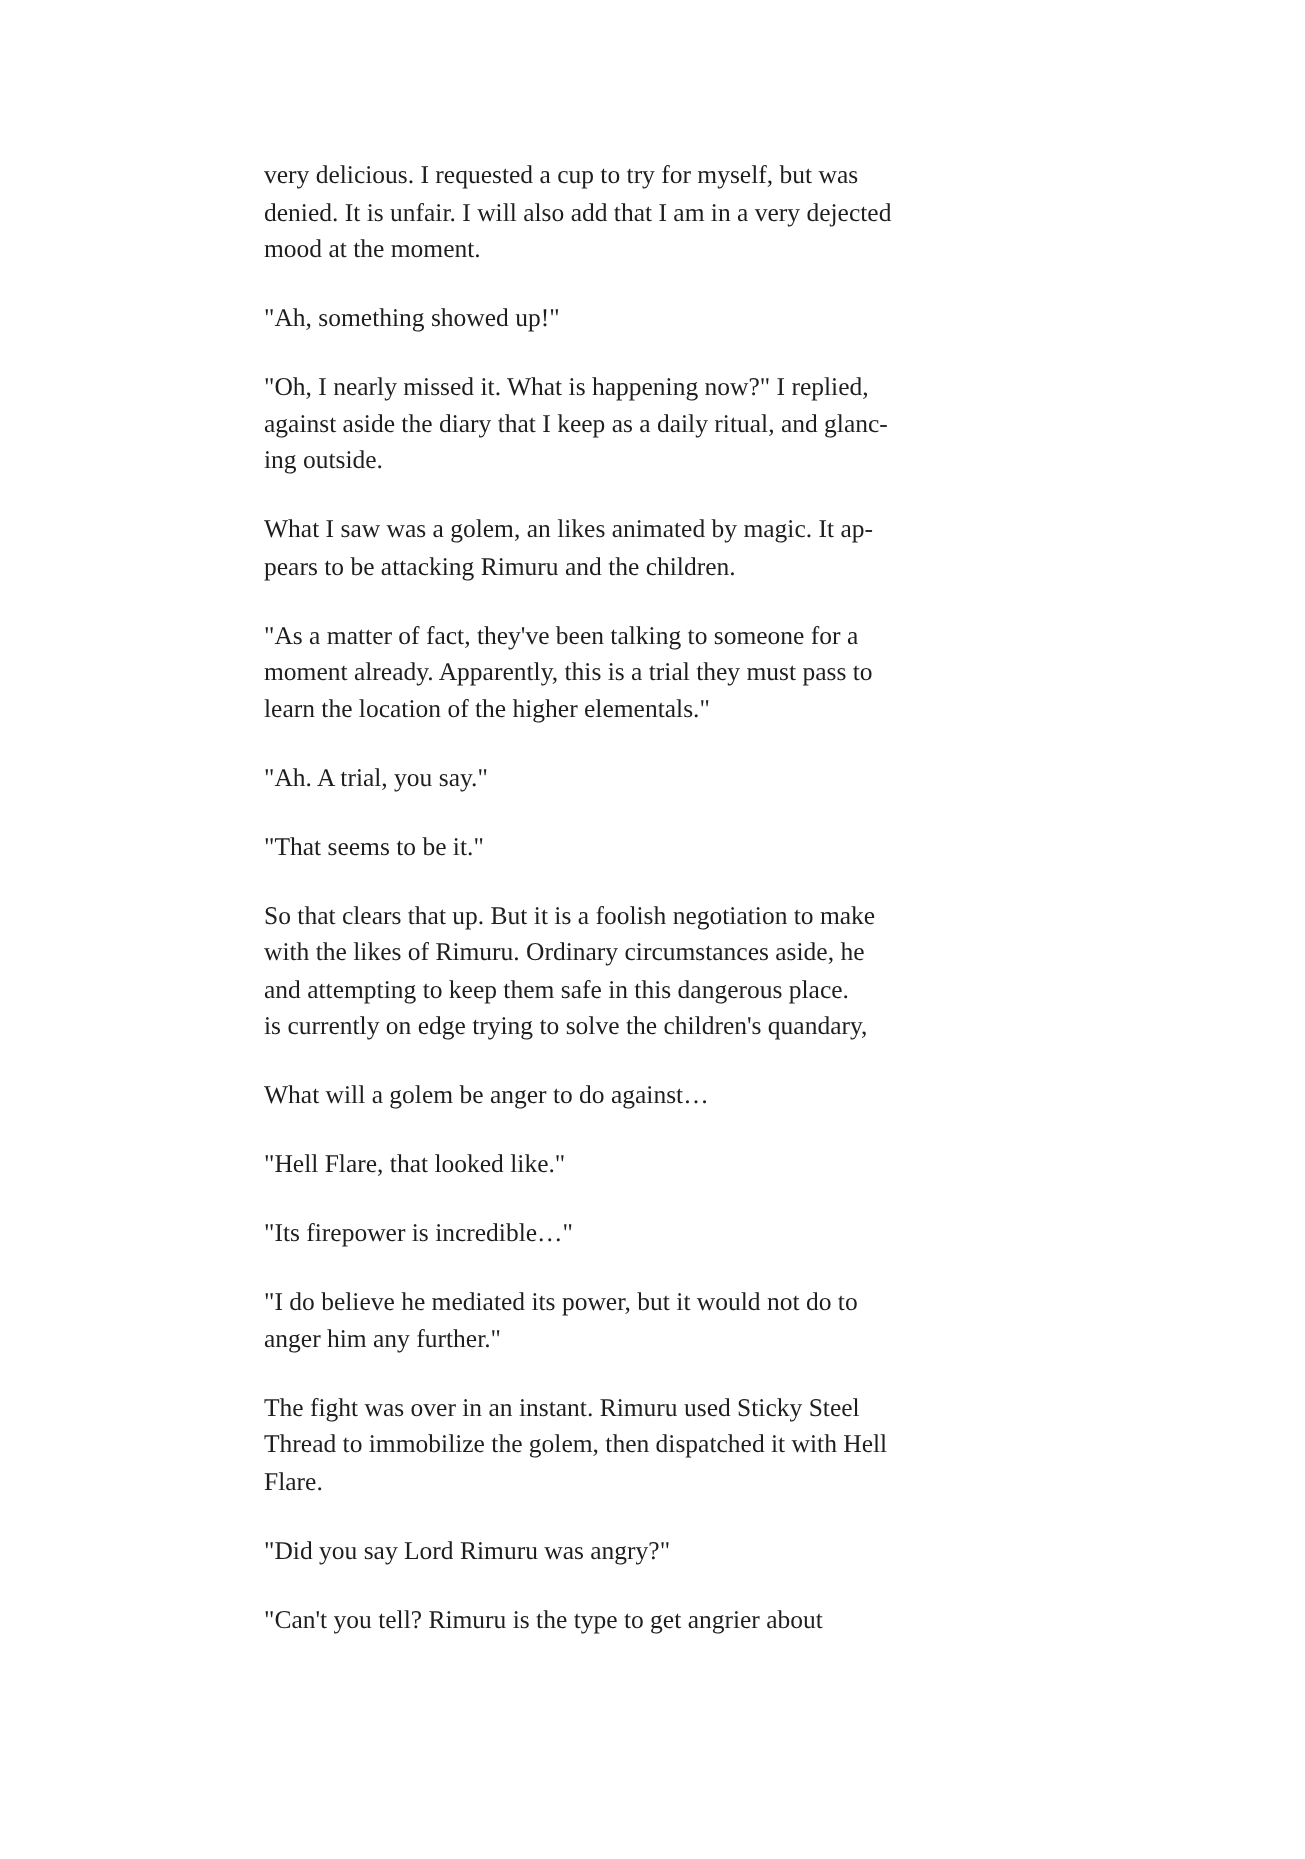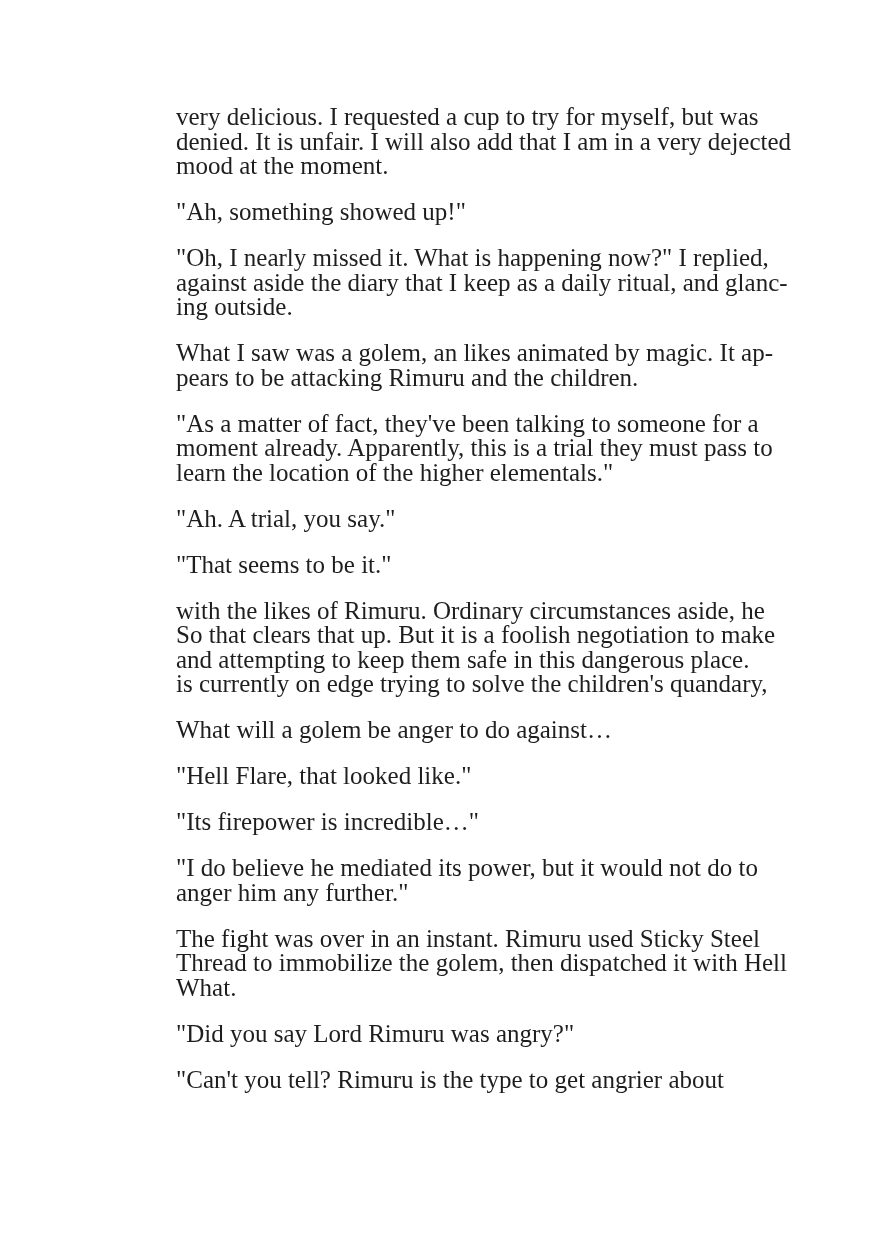--- a/index.html
+++ b/index.html
@@ -13,21 +13,21 @@
     height: 1239px;
     background: #ffffff;
     overflow: hidden;
   }
   .text-block {
     position: absolute;
     left: 176px;
     top: 105px;
     width: 540px;
     font-family: "Liberation Serif", "DejaVu Serif", serif;
-    font-size: 25px;
+    font-size: 17px;
     line-height: 24.5px;
     color: #1e1e1e;
     -webkit-font-smoothing: antialiased;
   }
   .paragraph {
     margin: 0 0 21.5px 0;
   }
   .paragraph:last-child {
     margin-bottom: 0;
   }
@@ -62,42 +62,42 @@
         <div class="text-line">moment already. Apparently, this is a trial they must pass to</div>
         <div class="text-line">learn the location of the higher elementals."</div>
       </div>
       <div class="paragraph">
         <div class="text-line">"Ah. A trial, you say."</div>
       </div>
       <div class="paragraph">
         <div class="text-line">"That seems to be it."</div>
       </div>
       <div class="paragraph">
+        <div class="text-line">So that clears that up. But it is a foolish negotiation to make</div>
         <div class="text-line">with the likes of Rimuru. Ordinary circumstances aside, he</div>
-        <div class="text-line">So that clears that up. But it is a foolish negotiation to make</div>
         <div class="text-line">and attempting to keep them safe in this dangerous place.</div>
         <div class="text-line">is currently on edge trying to solve the children's quandary,</div>
       </div>
       <div class="paragraph">
         <div class="text-line">What will a golem be anger to do against…</div>
       </div>
       <div class="paragraph">
         <div class="text-line">"Hell Flare, that looked like."</div>
       </div>
       <div class="paragraph">
         <div class="text-line">"Its firepower is incredible…"</div>
       </div>
       <div class="paragraph">
         <div class="text-line">"I do believe he mediated its power, but it would not do to</div>
         <div class="text-line">anger him any further."</div>
       </div>
       <div class="paragraph">
         <div class="text-line">The fight was over in an instant. Rimuru used Sticky Steel</div>
         <div class="text-line">Thread to immobilize the golem, then dispatched it with Hell</div>
-        <div class="text-line">What.</div>
+        <div class="text-line">Flare.</div>
       </div>
       <div class="paragraph">
         <div class="text-line">"Did you say Lord Rimuru was angry?"</div>
       </div>
       <div class="paragraph">
         <div class="text-line">"Can't you tell? Rimuru is the type to get angrier about</div>
       </div>
     </div>
 </div>
 

